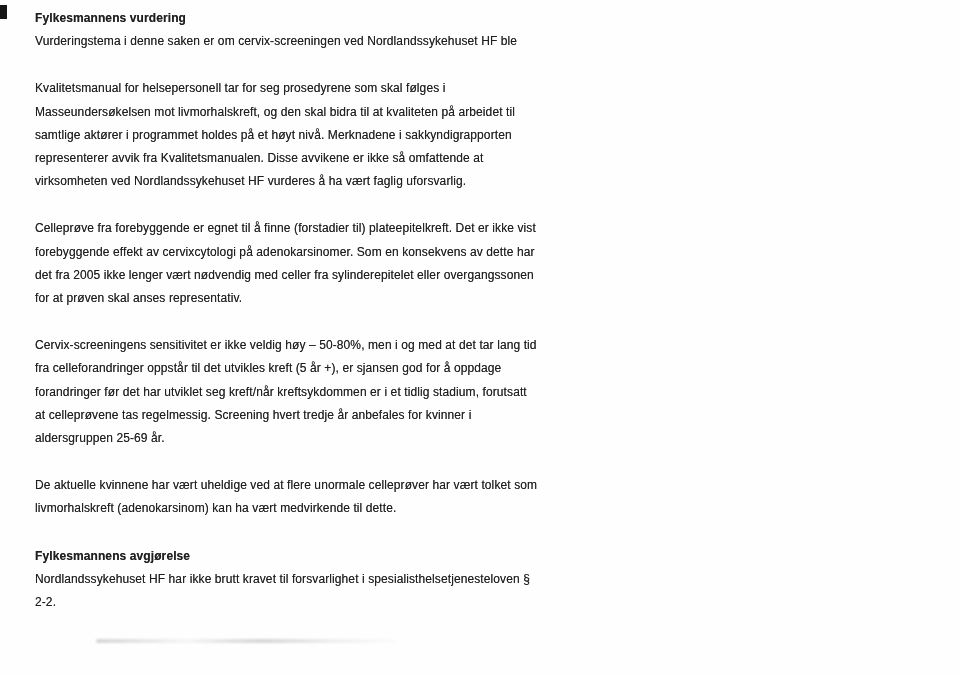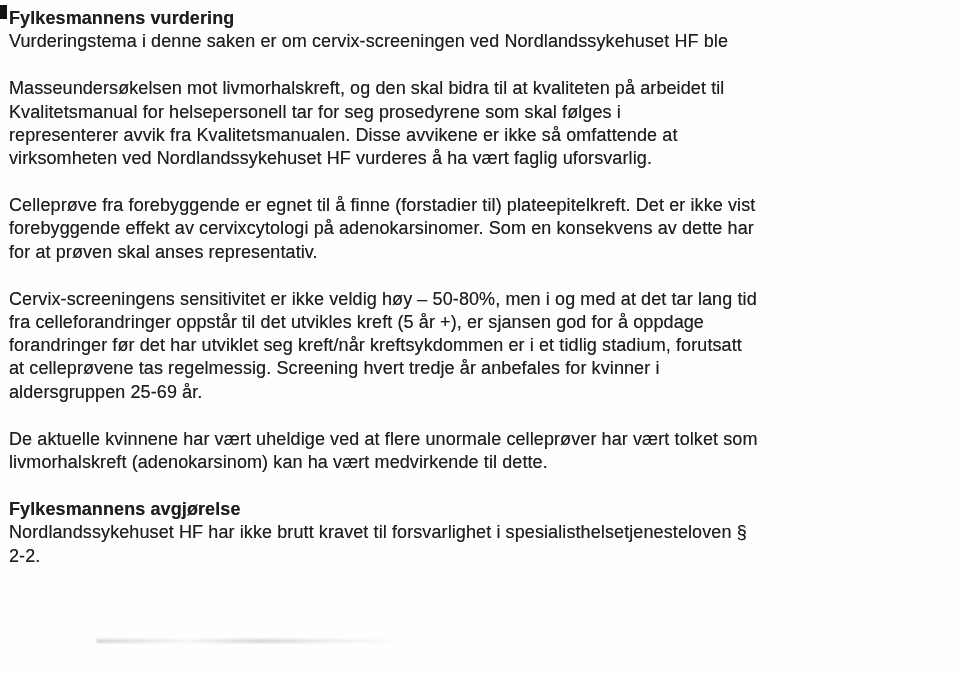--- a/index.html
+++ b/index.html
@@ -10,24 +10,24 @@
     width: 960px;
     height: 674px;
     background: #fefefe;
     overflow: hidden;
     position: relative;
     font-family: "Liberation Sans", sans-serif;
   }
   .page {
     position: absolute;
     inset: 0;
-    padding: 7px 18px 0 9px;
+    padding: 7px 18px 0 35px;
     box-sizing: border-box;
     color: #1f1f1f;
-    font-size: 18px;
+    font-size: 12px;
     line-height: 23.2px;
     letter-spacing: 0.1px;
     
     text-shadow: 0 0 0.6px rgba(45,45,45,0.7);
   }
   .section {
     margin: 0 0 24px 0;
   }
   .section.tight-last {
     margin-bottom: 16px;
@@ -71,29 +71,31 @@
 <div class="corner-mark"></div>
 
 <div class="page">
 
   <div class="section">
     <div class="heading">Fylkesmannens vurdering</div>
     <div class="line">Vurderingstema i denne saken er om cervix-screeningen ved Nordlandssykehuset HF ble</div>
   </div>
 
   <div class="section">
+    <div class="line">Kvalitetsmanual for helsepersonell tar for seg prosedyrene som skal følges i</div>
     <div class="line">Masseundersøkelsen mot livmorhalskreft, og den skal bidra til at kvaliteten på arbeidet til</div>
-    <div class="line">Kvalitetsmanual for helsepersonell tar for seg prosedyrene som skal følges i</div>
+    <div class="line">samtlige aktører i programmet holdes på et høyt nivå. Merknadene i sakkyndigrapporten</div>
     <div class="line">representerer avvik fra Kvalitetsmanualen. Disse avvikene er ikke så omfattende at</div>
     <div class="line">virksomheten ved Nordlandssykehuset HF vurderes å ha vært faglig uforsvarlig.</div>
   </div>
 
   <div class="section">
     <div class="line">Celleprøve fra forebyggende er egnet til å finne (forstadier til) plateepitelkreft. Det er ikke vist</div>
     <div class="line">forebyggende effekt av cervixcytologi på adenokarsinomer. Som en konsekvens av dette har</div>
+    <div class="line">det fra 2005 ikke lenger vært nødvendig med celler fra sylinderepitelet eller overgangssonen</div>
     <div class="line">for at prøven skal anses representativ.</div>
   </div>
 
   <div class="section">
     <div class="line">Cervix-screeningens sensitivitet er ikke veldig høy – 50-80%, men i og med at det tar lang tid</div>
     <div class="line">fra celleforandringer oppstår til det utvikles kreft (5 år +), er sjansen god for å oppdage</div>
     <div class="line">forandringer før det har utviklet seg kreft/når kreftsykdommen er i et tidlig stadium, forutsatt</div>
     <div class="line">at celleprøvene tas regelmessig. Screening hvert tredje år anbefales for kvinner i</div>
     <div class="line">aldersgruppen 25-69 år.</div>
   </div>

